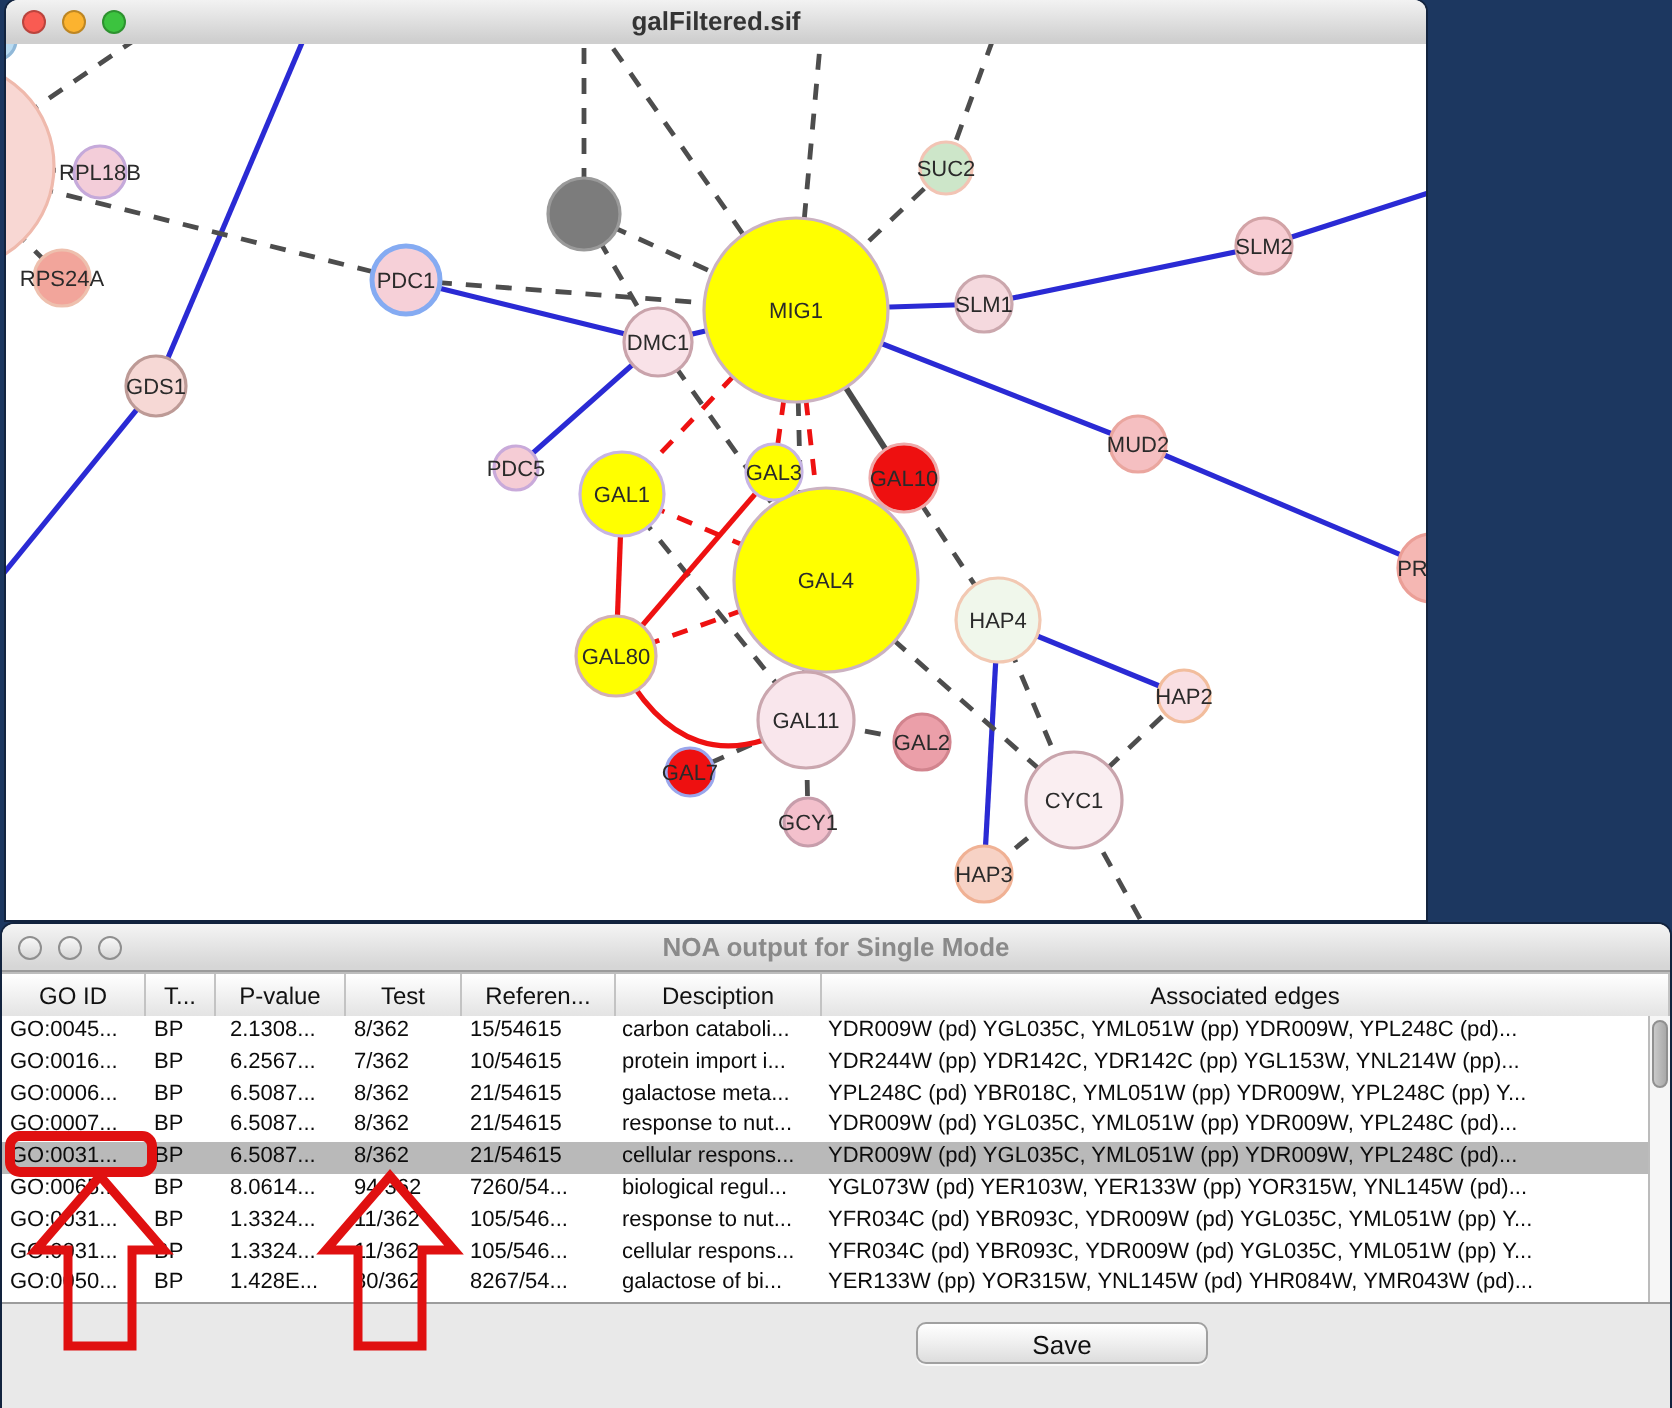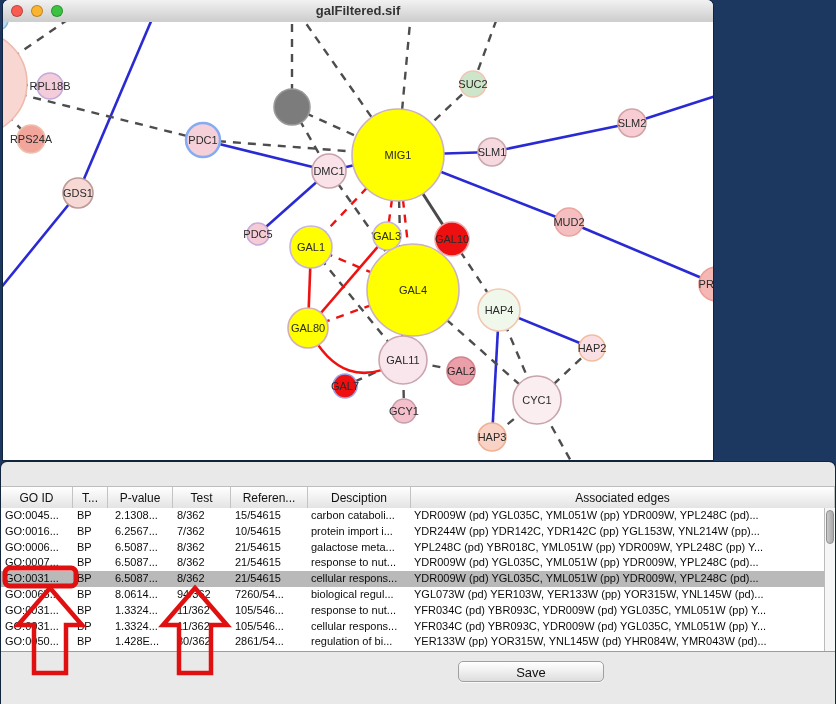--- a/index.html
+++ b/index.html
@@ -220,20 +220,28 @@
       </svg>
     <svg class="grip" width="14" height="14" style="position:absolute;right:1px;bottom:1px;">
       <line x1="3" y1="13" x2="13" y2="3"></line>
       <line x1="7" y1="13" x2="13" y2="7"></line>
       <line x1="11" y1="13" x2="13" y2="11"></line>
     </svg>
   </div>
 </div>
 
 <div id="noa-window">
+  <div id="noa-titlebar">
+    <div class="gray-circles">
+      <span class="gc"></span>
+      <span class="gc"></span>
+      <span class="gc"></span>
+    </div>
+    <div class="title">NOA output for Single Mode</div>
+  </div>
   <div id="table-header">
       <div class="hcell" style="left: 0px; width: 72px;">GO ID</div>
       <div class="hcell" style="left: 72px; width: 35px;">T...</div>
       <div class="hcell" style="left: 107px; width: 65px;">P-value</div>
       <div class="hcell" style="left: 172px; width: 58px;">Test</div>
       <div class="hcell" style="left: 230px; width: 77px;">Referen...</div>
       <div class="hcell" style="left: 307px; width: 103px;">Desciption</div>
       <div class="hcell" style="left: 410px; width: 424px;">Associated edges</div>
     </div>
   <div id="table-body">
@@ -307,22 +315,22 @@
         <span class="tcell" style="left: 176px;">11/362</span>
         <span class="tcell" style="left: 234px;">105/546...</span>
         <span class="tcell" style="left: 310px;">cellular respons...</span>
         <span class="tcell" style="left: 413px;">YFR034C (pd) YBR093C, YDR009W (pd) YGL035C, YML051W (pp) Y...</span>
       </div>
       <div class="trow" style="top: 126.4px;">
         <span class="tcell" style="left: 4px;">GO:0050...</span>
         <span class="tcell" style="left: 76px;">BP</span>
         <span class="tcell" style="left: 114px;">1.428E...</span>
         <span class="tcell" style="left: 176px;">80/362</span>
-        <span class="tcell" style="left: 234px;">2861/54...</span>
-        <span class="tcell" style="left: 310px;">regulation of bi...</span>
+        <span class="tcell" style="left: 234px;">8267/54...</span>
+        <span class="tcell" style="left: 310px;">galactose of bi...</span>
         <span class="tcell" style="left: 413px;">YER133W (pp) YOR315W, YNL145W (pd) YHR084W, YMR043W (pd)...</span>
       </div>
     </div>
   <div id="vscroll">
     <div id="vthumb"></div>
   </div>
   <button class="mac-btn" style="left:457px;">Save</button>
 </div>
 
 <svg id="ann-svg" width="836" height="704" viewBox="0 0 836 704">

